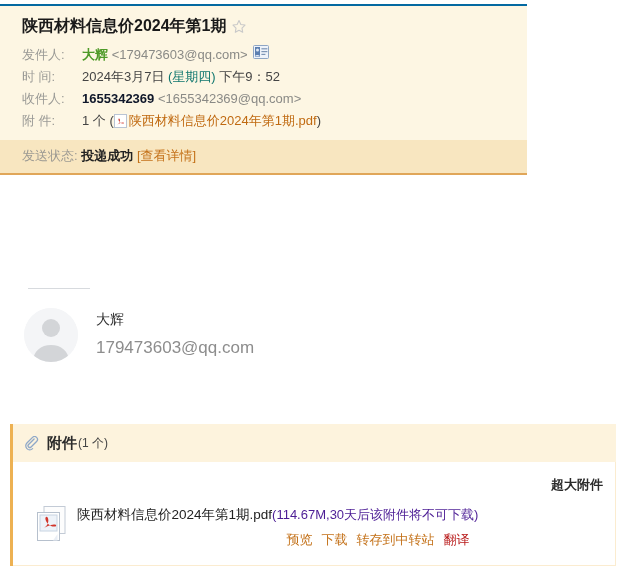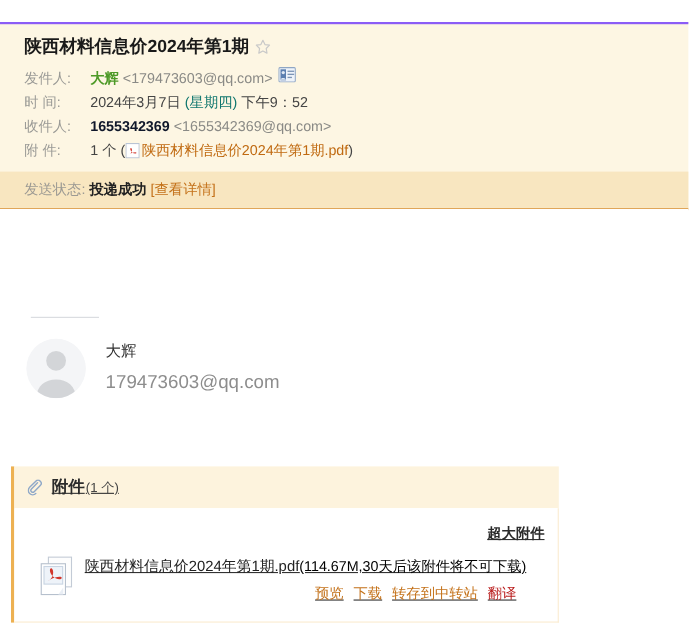--- a/index.html
+++ b/index.html
@@ -14,25 +14,25 @@
     font-size: 13px;
     color: #333333;
     overflow: hidden;
     position: relative;
   }
 
   
   #mail-header {
     position: absolute;
     left: 0;
-    top: 20px;
-    width: 626px;
+    top: 4px;
+    width: 527px;
     box-sizing: border-box;
     background: #fdf6e3;
-    border-top: 2px solid #8b5cf6;
+    border-top: 2px solid #0369a1;
     border-bottom: 2px solid #e0a659;
   }
   #header-main {
     padding: 10px 0 8px 22px;
   }
   .subject-row {
     display: flex;
     align-items: center;
     margin-bottom: 7px;
   }
@@ -160,24 +160,23 @@
     font-size: 17px;
     color: #8d8d8d;
     margin-top: 4px;
   }
 
   
   #attach-panel {
     position: absolute;
     left: 10px;
     top: 424px;
-    width: 498px;
+    width: 606px;
     box-sizing: border-box;
     border-left: 3px solid #edb152;
-    text-decoration: underline;
   }
   #attach-head {
     background: #fdf3dd;
     padding: 9px 0 9px 12px;
     display: flex;
     align-items: center;
     line-height: 20px;
   }
   .clip-icon {
     margin-right: 7px;
@@ -224,21 +223,21 @@
   .file-info {
     margin-left: 6px;
     line-height: 1.65;
   }
   .file-name {
     font-size: 13.5px;
     color: #222222;
   }
   .file-meta {
     font-size: 13px;
-    color: #000000;
+    color: #4c1d95;
   }
   .file-actions {
     margin-top: 3px;
     font-size: 13px;
   }
   .file-actions a {
     color: #c4721a;
     text-decoration: none;
     cursor: pointer;
     margin-right: 9px;

